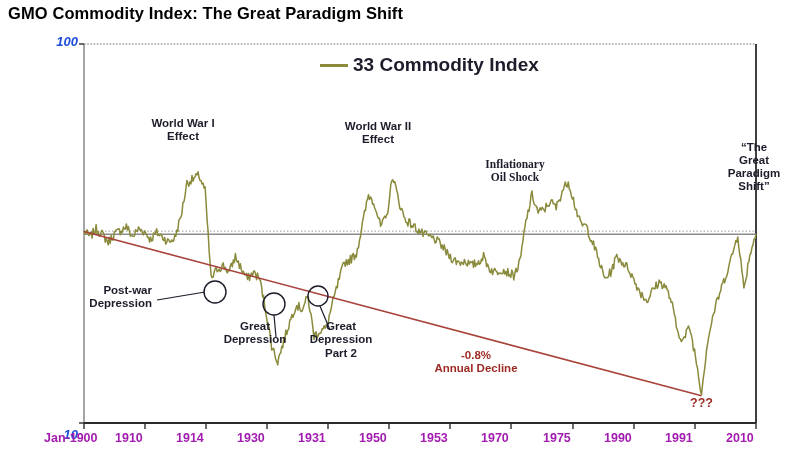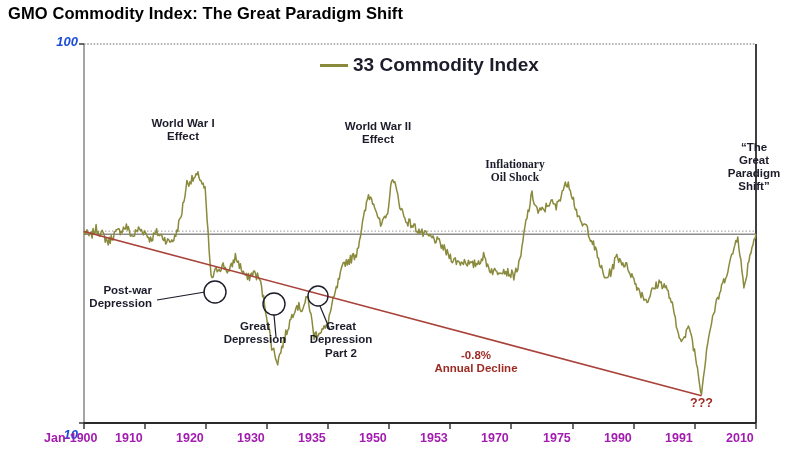--- a/index.html
+++ b/index.html
@@ -93,23 +93,23 @@
       <line x1="276" y1="337" x2="274" y2="315"></line>
       <line x1="330" y1="330" x2="320" y2="306"></line>
     </g>
   </svg>
 
   <div class="ylab" id="ylab-top">100</div>
   <div class="ylab" id="ylab-bot">10</div>
 
   <div class="xlab" style="left:44px;width:80px;">Jan-1900</div>
   <div class="xlab" style="left:115px;width:60px;">1910</div>
-  <div class="xlab" style="left:176px;width:60px;">1920</div>
+  <div class="xlab" style="left:176px;width:60px;">1914</div>
   <div class="xlab" style="left:237px;width:60px;">1930</div>
-  <div class="xlab" style="left:298px;width:60px;">1935</div>
+  <div class="xlab" style="left:298px;width:60px;">1931</div>
   <div class="xlab" style="left:359px;width:60px;">1950</div>
   <div class="xlab" style="left:420px;width:60px;">1953</div>
   <div class="xlab" style="left:481px;width:60px;">1970</div>
   <div class="xlab" style="left:543px;width:60px;">1975</div>
   <div class="xlab" style="left:604px;width:60px;">1990</div>
   <div class="xlab" style="left:665px;width:60px;">1991</div>
   <div class="xlab" style="left:726px;width:60px;">2010</div>
 
   <div class="legend">
     <span class="legend-swatch"></span>

